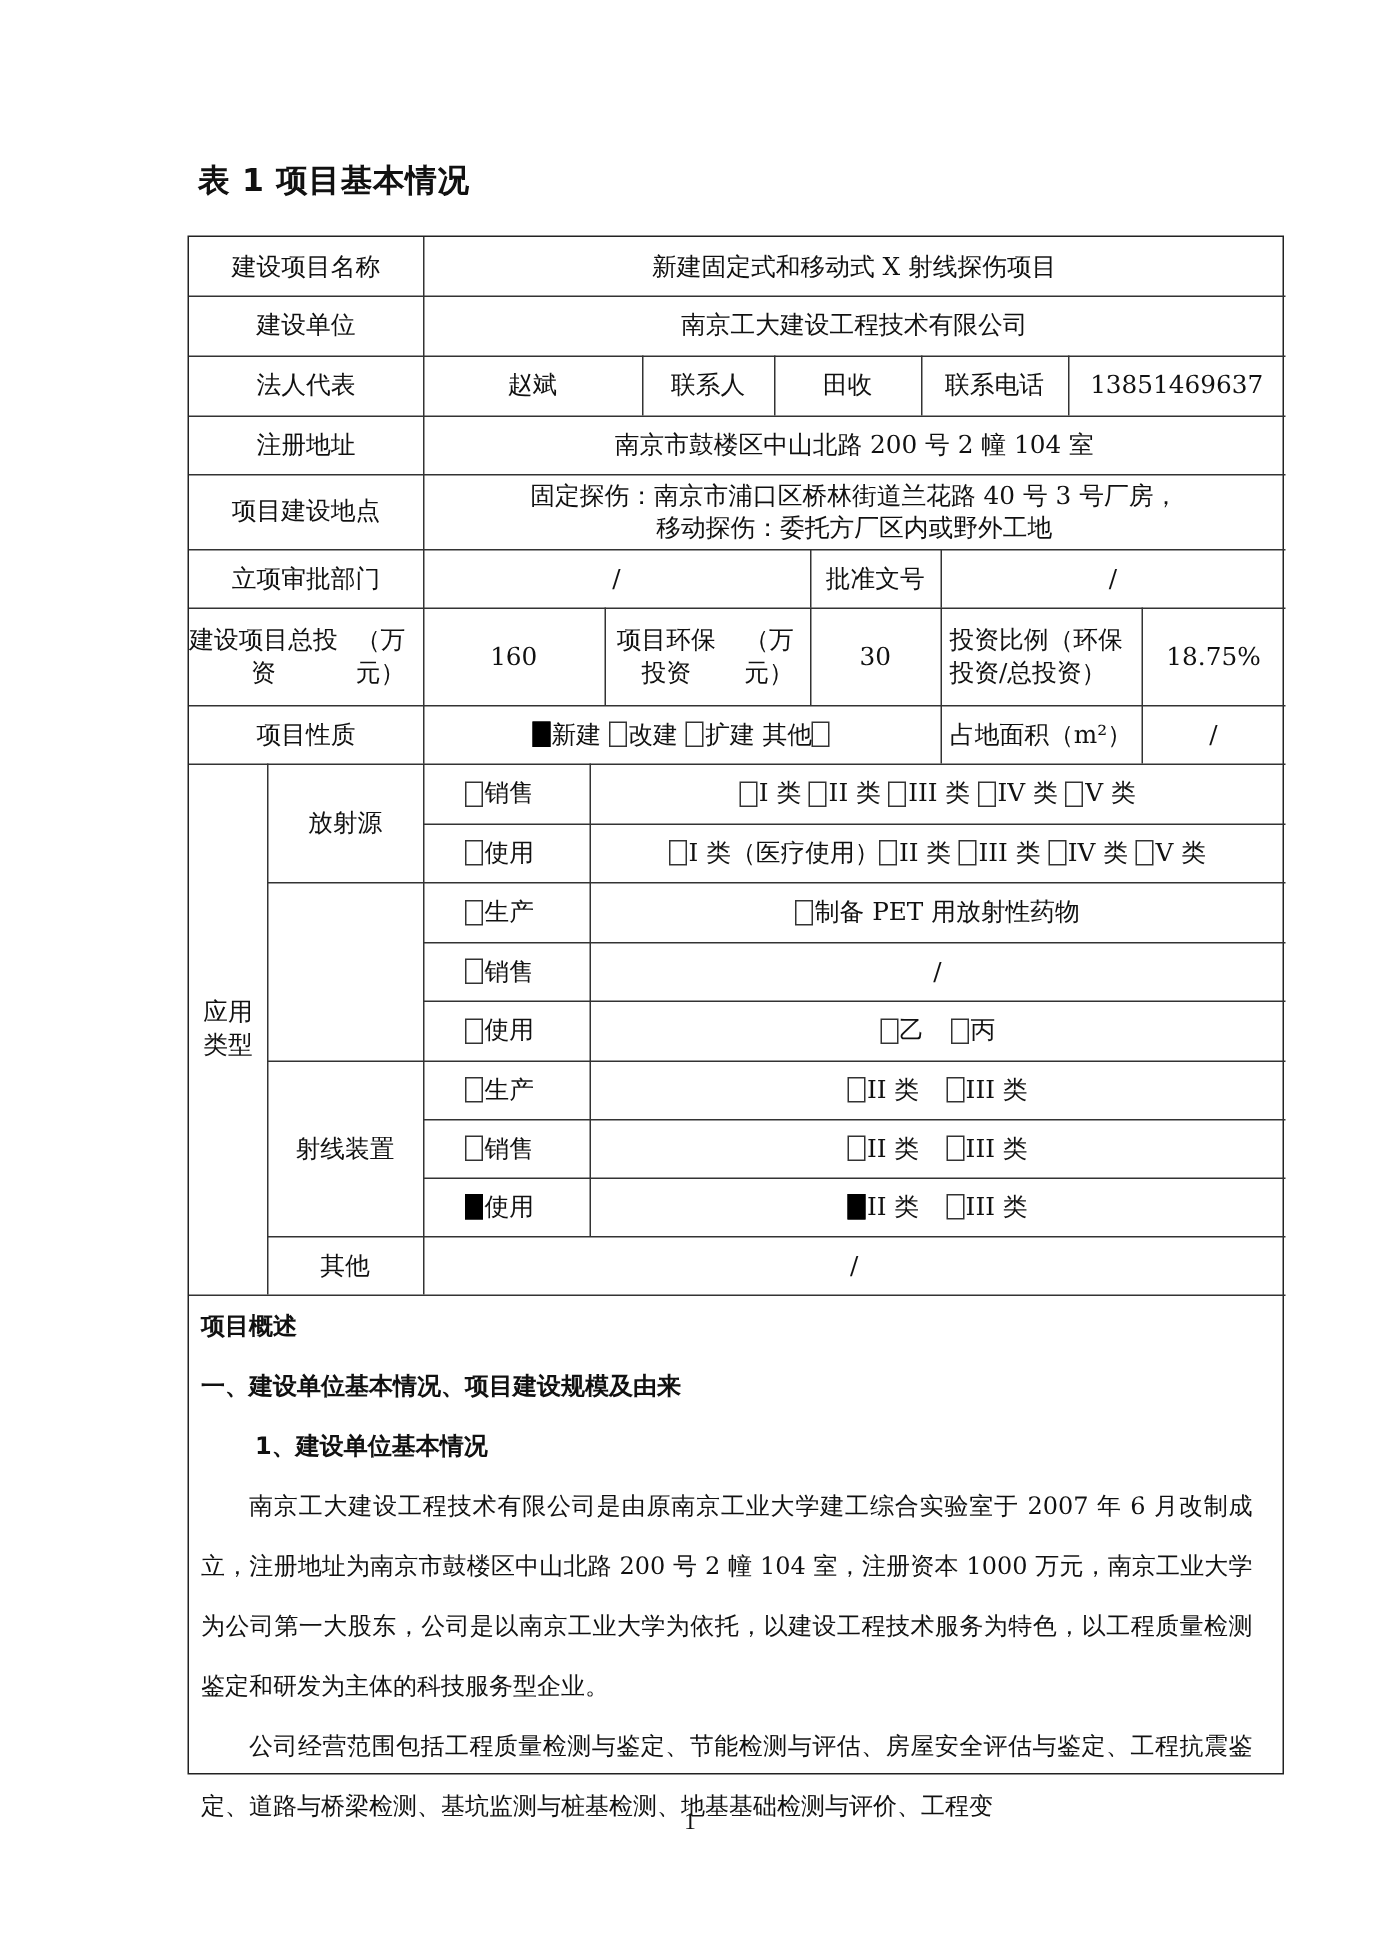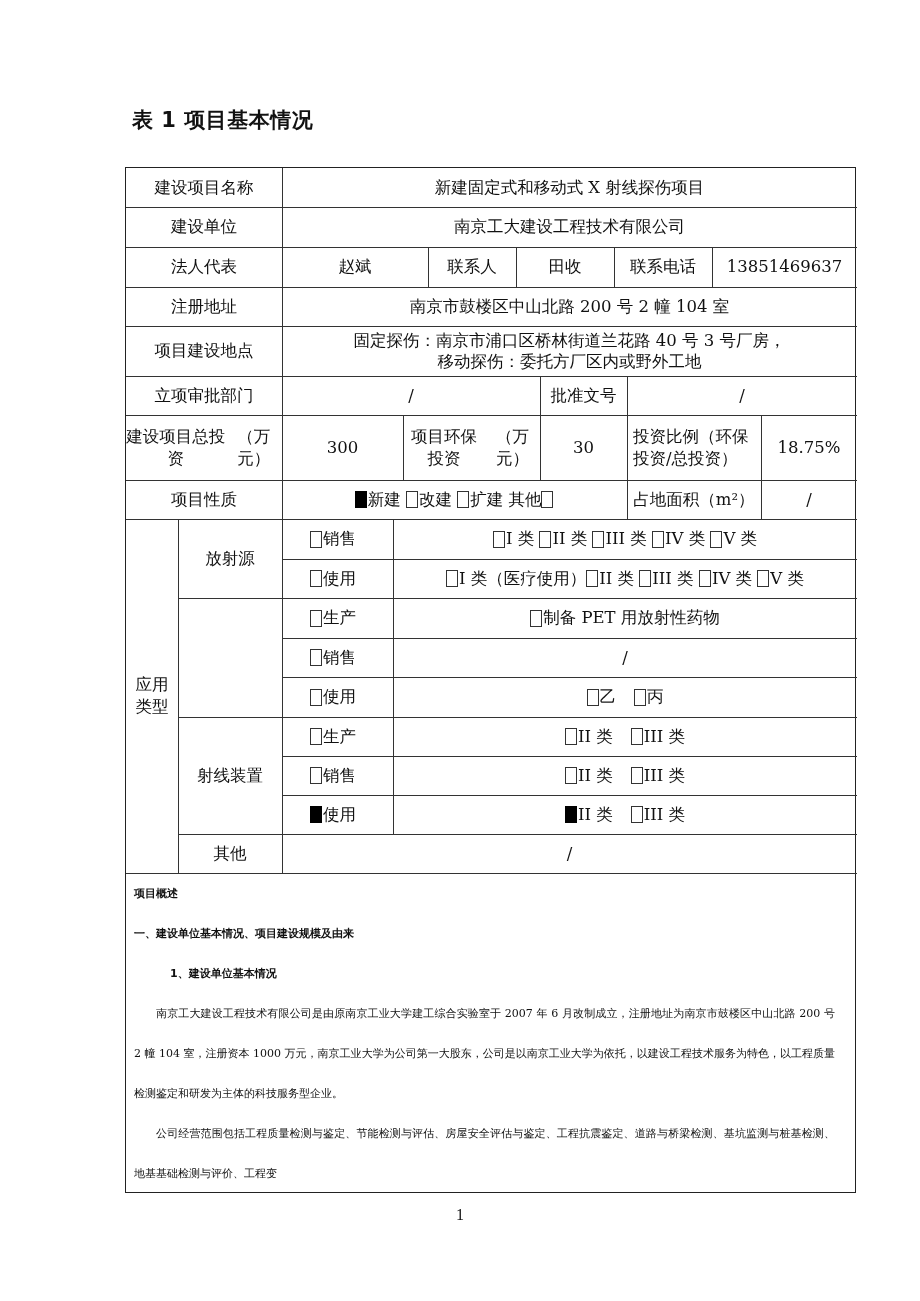--- a/index.html
+++ b/index.html
@@ -3,33 +3,33 @@
 <meta charset="utf-8">
 <style>
   html, body { margin: 0; padding: 0; background: #ffffff; }
   body { width: 920px; height: 1301px; position: relative; overflow: hidden;
          font-family: "Liberation Serif", "DejaVu Serif", serif; color: #111; }
   .title { position: absolute; left: 132px; top: 106px; font-size: 21px; font-weight: bold;
            font-family: "DejaVu Sans", "Liberation Sans", sans-serif; letter-spacing: 0.5px; }
   .page-num { position: absolute; left: 0; width: 920px; top: 1206px; text-align: center; font-size: 16px; }
 
   .sheet { position: absolute; left: 125px; top: 157px; width: 731px; height: 1026px;
-           border: 1px solid #222; box-sizing: border-box; margin-top: 10px; }
+           border: 1px solid #222; box-sizing: border-box; }
   .cell { position: absolute; box-sizing: border-box; display: flex; align-items: center; justify-content: center;
           text-align: center; font-size: 16.5px; line-height: 22px; font-family: "DejaVu Serif", "Liberation Serif", serif; }
   .hl { position: absolute; height: 0; border-top: 1px solid #333; }
   .vl { position: absolute; width: 0; border-left: 1px solid #333; }
 
   .cb { display: inline-block; width: 12px; height: 17px; border: 1px solid #333; box-sizing: border-box;
         vertical-align: -3px; margin-right: 1px; }
   .cb.on { background: #000; border-color: #000; }
   .lbl { white-space: nowrap; }
   .gap { display: inline-block; width: 18px; }
 
-  .overview { position: absolute; left: 8px; right: 20px; top: 706px; font-size: 11px;
+  .overview { position: absolute; left: 8px; right: 20px; top: 706px; font-size: 16px;
               font-family: "DejaVu Serif", "Liberation Serif", serif; }
   .ov-line { height: 40px; line-height: 40px; white-space: nowrap; }
   .bold { font-weight: bold; font-family: "DejaVu Sans", "Liberation Sans", sans-serif; }
   .para { line-height: 40px; text-align: justify; text-indent: 2em; margin: 0; }
 </style>
 </head>
 <body>
 
 <div class="title">表 1 项目基本情况</div>
 
@@ -98,21 +98,21 @@
 
   <div class="cell" style="left:0;top:208px;width:156px;height:39px">立项审批部门</div>
   <div class="cell" style="left:156px;top:208px;width:258px;height:39px">/</div>
   <div class="cell" style="left:414px;top:208px;width:87px;height:39px">批准文号</div>
   <div class="cell" style="left:501px;top:208px;width:230px;height:39px">/</div>
 
   <div class="cell" style="left:0;top:247px;width:156px;height:65px;flex-direction:row">
     <span>建设项目总投资</span>
     <span>（万元）</span>
   </div>
-  <div class="cell" style="left:156px;top:247px;width:121px;height:65px">300</div>
+  <div class="cell" style="left:156px;top:247px;width:121px;height:65px">160</div>
   <div class="cell" style="left:277px;top:247px;width:137px;height:65px;">
     <span>项目环保投资</span>
     <span>（万元）</span>
   </div>
   <div class="cell" style="left:414px;top:247px;width:87px;height:65px">30</div>
   <div class="cell" style="left:501px;top:247px;width:134px;height:65px;flex-direction:column;align-items:flex-start;padding-left:6px">
     <span>投资比例（环保</span>
     <span>投资/总投资）</span>
   </div>
   <div class="cell" style="left:635px;top:247px;width:96px;height:65px">18.75%</div>

